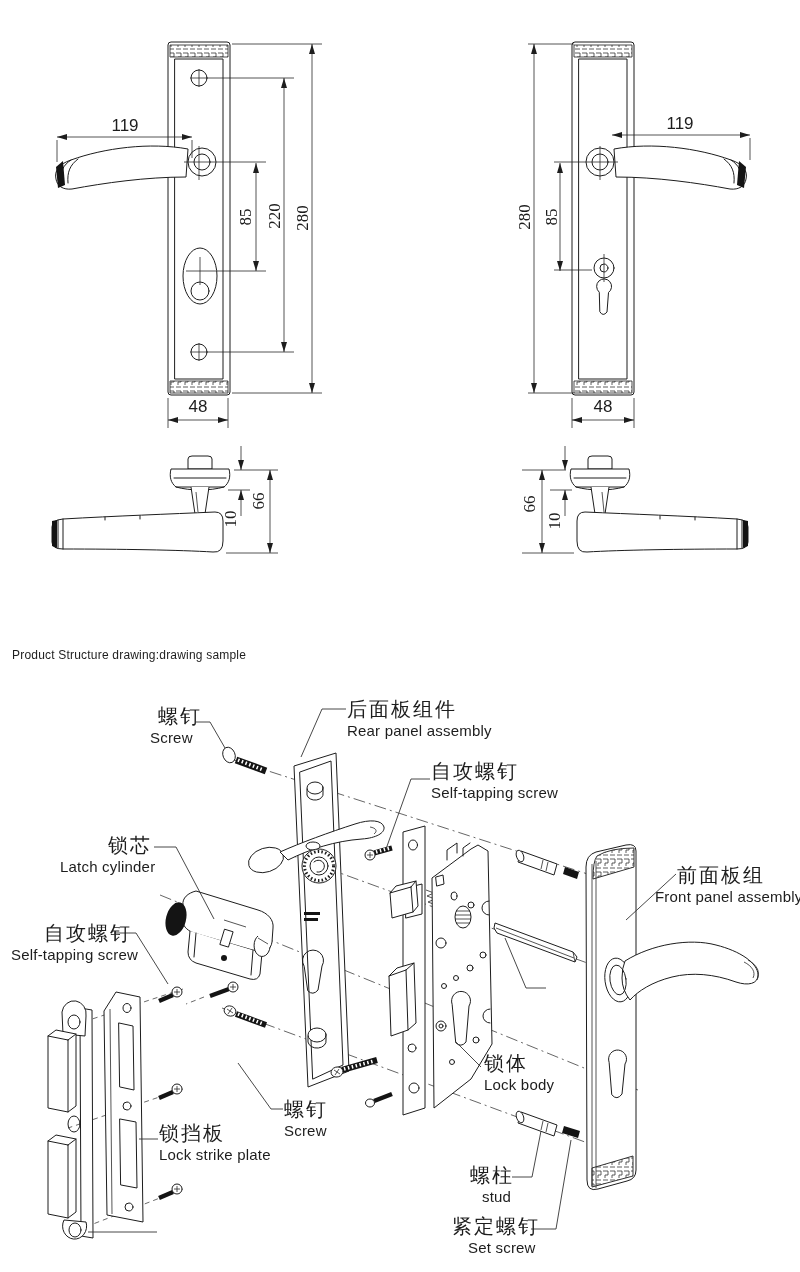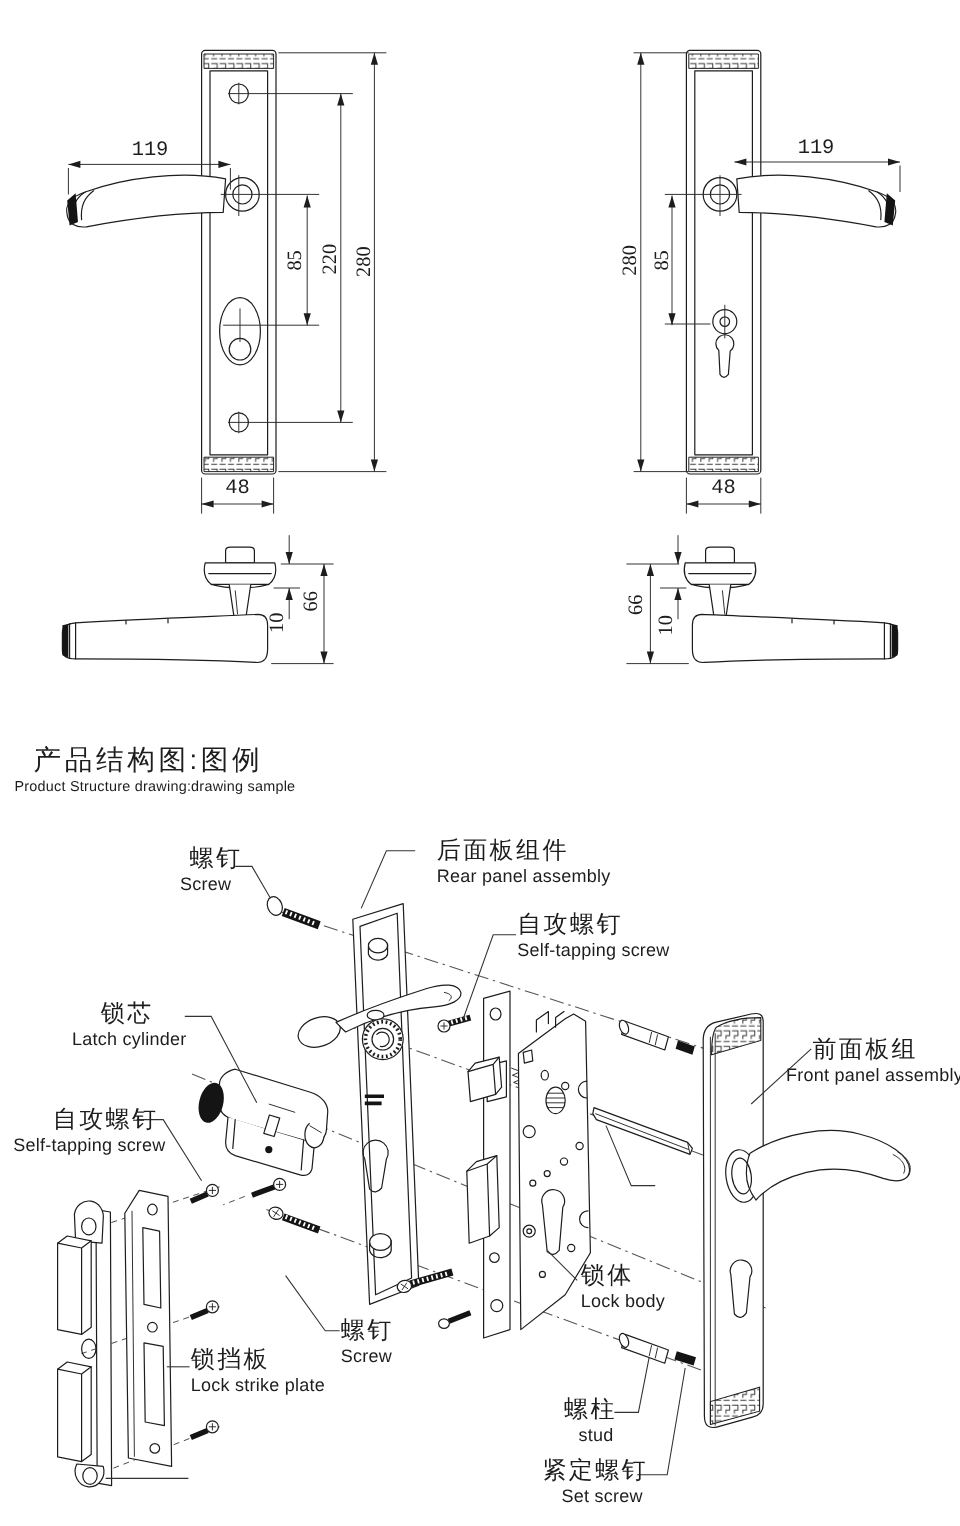--- a/index.html
+++ b/index.html
@@ -12,21 +12,21 @@
   .dk{fill:#141414;stroke:none;}
   .ar{fill:#1d1d1d;stroke:none;}
   .thin{stroke:#2a2a2a;stroke-width:.8;fill:none;}
   .ax{stroke:#555;stroke-width:.9;fill:none;stroke-dasharray:12 4 2 4;}
   .dsh{stroke:#444;stroke-width:.8;fill:none;stroke-dasharray:5 4;}
   .ld{stroke:#333;stroke-width:.9;fill:none;}
   .wt{stroke:#fff;stroke-width:3.5;fill:none;stroke-dasharray:1.5 2.5;}
   .lbl{position:absolute;line-height:26px;white-space:nowrap;}
   .lbl .cn{font-size:20px;letter-spacing:2px;display:block;}
   .lbl .en{font-size:15px;letter-spacing:.2px;display:block;line-height:18px;}
-  .dim{position:absolute;font-family:Liberation Mono, monospace;font-size:17px;
+  .dim{position:absolute;font-family:Liberation Sans, sans-serif;font-size:17px;
        transform:translate(-50%,-50%);white-space:nowrap;}
   .dimv{position:absolute;font-family:"Liberation Serif",serif;font-size:17px;
        transform:translate(-50%,-50%) rotate(-90deg);white-space:nowrap;}
   .title-cn{position:absolute;left:28px;top:618px;font-size:23px;letter-spacing:3px;font-weight:500;}
   .title-en{position:absolute;left:12px;top:648px;font-size:12px;letter-spacing:.2px;}
 </style>
 </head>
 <body>
 
 <div id="page">
@@ -349,50 +349,49 @@
     <path class="ld" d="M481,1067 L456,1042"></path>
     <path class="ld" d="M283,1109 L271,1109 L238,1063"></path>
     <path class="ld" d="M158,1139 L139,1139"></path>
     <path class="ld" d="M512,1177 L532,1177 L541,1131"></path>
     <path class="ld" d="M157,1232 L88,1232"></path>
     <path class="ld" d="M531,1229 L556,1229 L571,1140"></path>
   </g>
 </g>
 </svg>
 
-<div class="title-cn">产品结构图:图例</div>
 <div class="title-en">Product Structure drawing:drawing sample</div>
 
 <div class="dim" style="left:125px;top:126px">119</div>
 <div class="dimv" style="left:246px;top:217px">85</div>
 <div class="dimv" style="left:275px;top:216px">220</div>
 <div class="dimv" style="left:303px;top:218px">280</div>
 <div class="dim" style="left:198px;top:407px">48</div>
 <div class="dim" style="left:680px;top:124px">119</div>
 <div class="dimv" style="left:525px;top:217px">280</div>
 <div class="dimv" style="left:552px;top:217px">85</div>
 <div class="dim" style="left:603px;top:407px">48</div>
 <div class="dimv" style="left:231px;top:519px">10</div>
 <div class="dimv" style="left:259px;top:501px">66</div>
 <div class="dimv" style="left:530px;top:504px">66</div>
 <div class="dimv" style="left:555px;top:521px">10</div>
 
 <div class="lbl" style="left:150px;top:703px">
   <span class="cn" style="padding-left:8px">螺钉</span>
   <span class="en">Screw</span>
 </div>
-<div class="lbl" style="left:364px;top:696px">
+<div class="lbl" style="left:347px;top:696px">
   <span class="cn">后面板组件</span>
   <span class="en">Rear panel assembly</span>
 </div>
 <div class="lbl" style="left:431px;top:758px">
   <span class="cn">自攻螺钉</span>
   <span class="en">Self-tapping screw</span>
 </div>
-<div class="lbl" style="left:60px;top:832px;width:92px;text-align:center">
+<div class="lbl" style="left:60px;top:832px;width:92px;text-align:right">
   <span class="cn">锁芯</span>
   <span class="en">Latch cylinder</span>
 </div>
 <div class="lbl" style="left:0px;top:920px;width:138px;text-align:right">
   <span class="cn" style="padding-right:6px">自攻螺钉</span>
   <span class="en">Self-tapping screw</span>
 </div>
 <div class="lbl" style="left:655px;top:862px">
   <span class="cn" style="padding-left:22px">前面板组</span>
   <span class="en">Front panel assembly</span>

